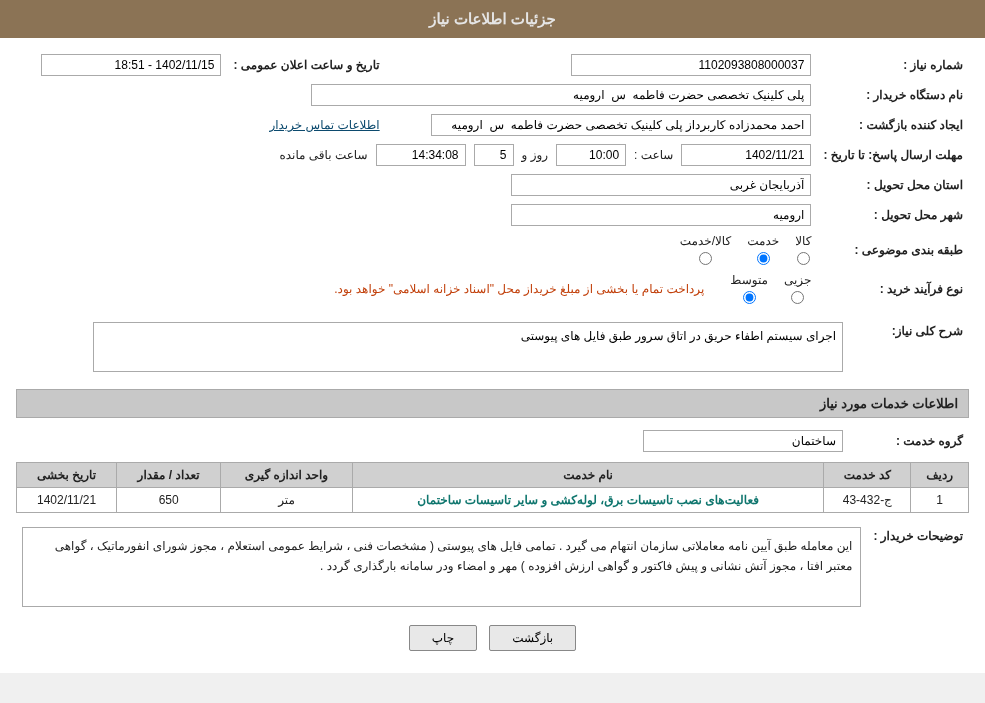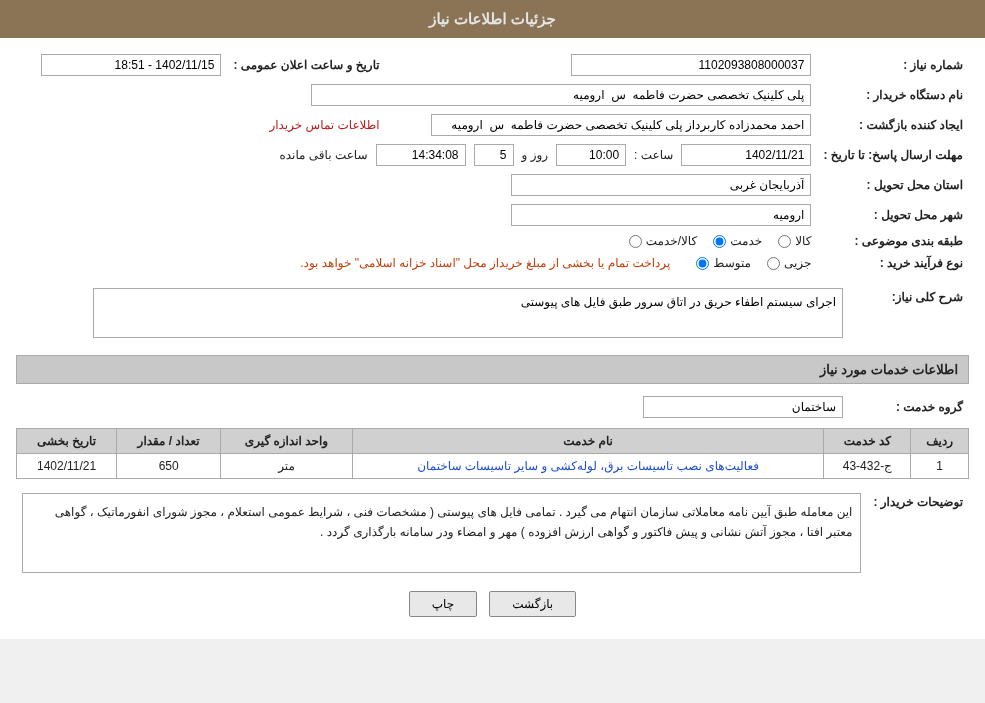--- a/index.html
+++ b/index.html
@@ -49,21 +49,22 @@
     .input-box {
       border: 1px solid #aaa;
       background: #fff;
       padding: 3px 6px;
       font-size: 12px;
       font-family: Tahoma, Arial, sans-serif;
       direction: rtl;
     }
     .input-medium { width: 200px; }
     .link-blue {
-      color: #b91c1c;
+      color: #0c4a6e;
+      text-decoration: underline;
       cursor: pointer;
     }
     .row-flex {
       display: flex;
       align-items: center;
       gap: 6px;
       direction: rtl;
     }
     .date-row {
       display: flex;
@@ -74,20 +75,21 @@
     .radio-group {
       display: flex;
       gap: 16px;
       direction: rtl;
       align-items: center;
     }
     .radio-item {
       display: flex;
       align-items: center;
       gap: 4px;
+      flex-direction: column;
     }
     .purchase-note {
       color: #c2410c;
       font-size: 12px;
     }
     .sharh-box {
       border: 1px solid #aaa;
       background: #fff;
       padding: 6px;
       min-height: 50px;
@@ -113,22 +115,22 @@
     .services-table th, .services-table td {
       border: 1px solid #aaa;
       padding: 5px 8px;
       text-align: center;
     }
     .services-table th {
       background: #d0d0d0;
       font-weight: bold;
     }
     .services-table td.service-name {
-      color: #1d4ed8;
-      font-weight: normal;
+      color: #0f766e;
+      font-weight: bold;
     }
     .description-box {
       border: 1px solid #aaa;
       background: #fff;
       padding: 8px;
       font-size: 12px;
       direction: rtl;
       text-align: right;
       min-height: 80px;
       font-family: Tahoma, Arial, sans-serif;

